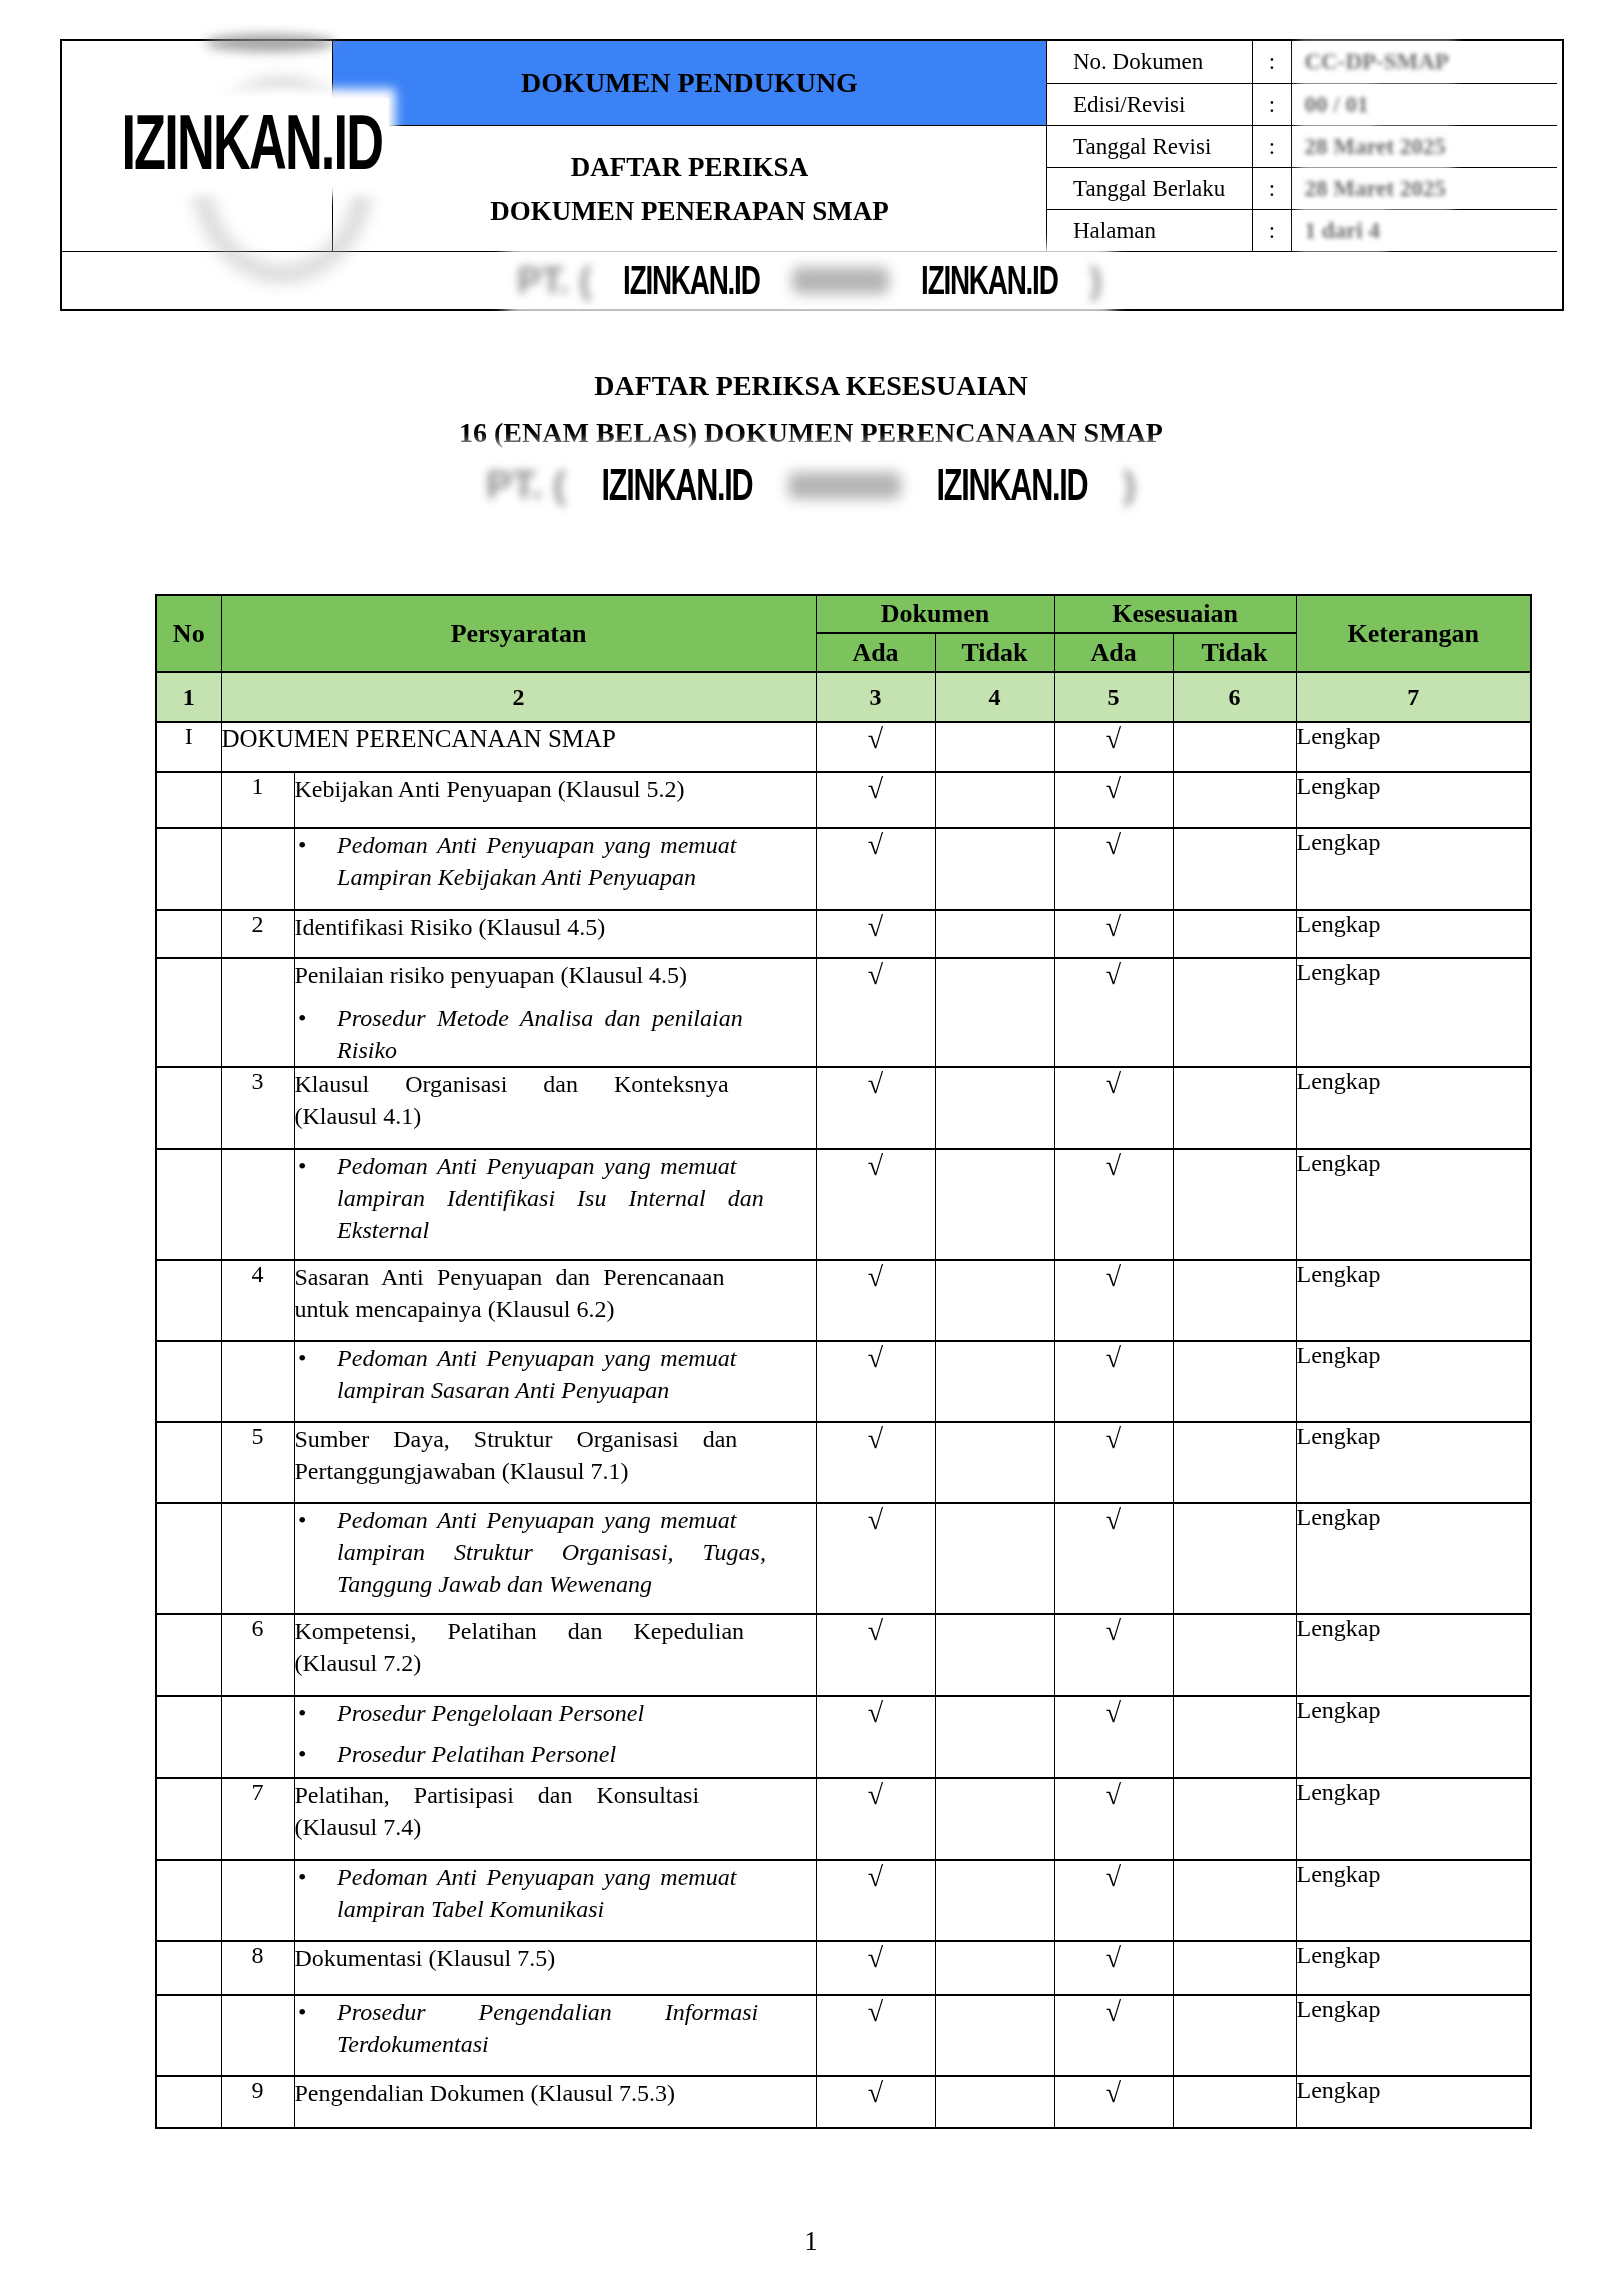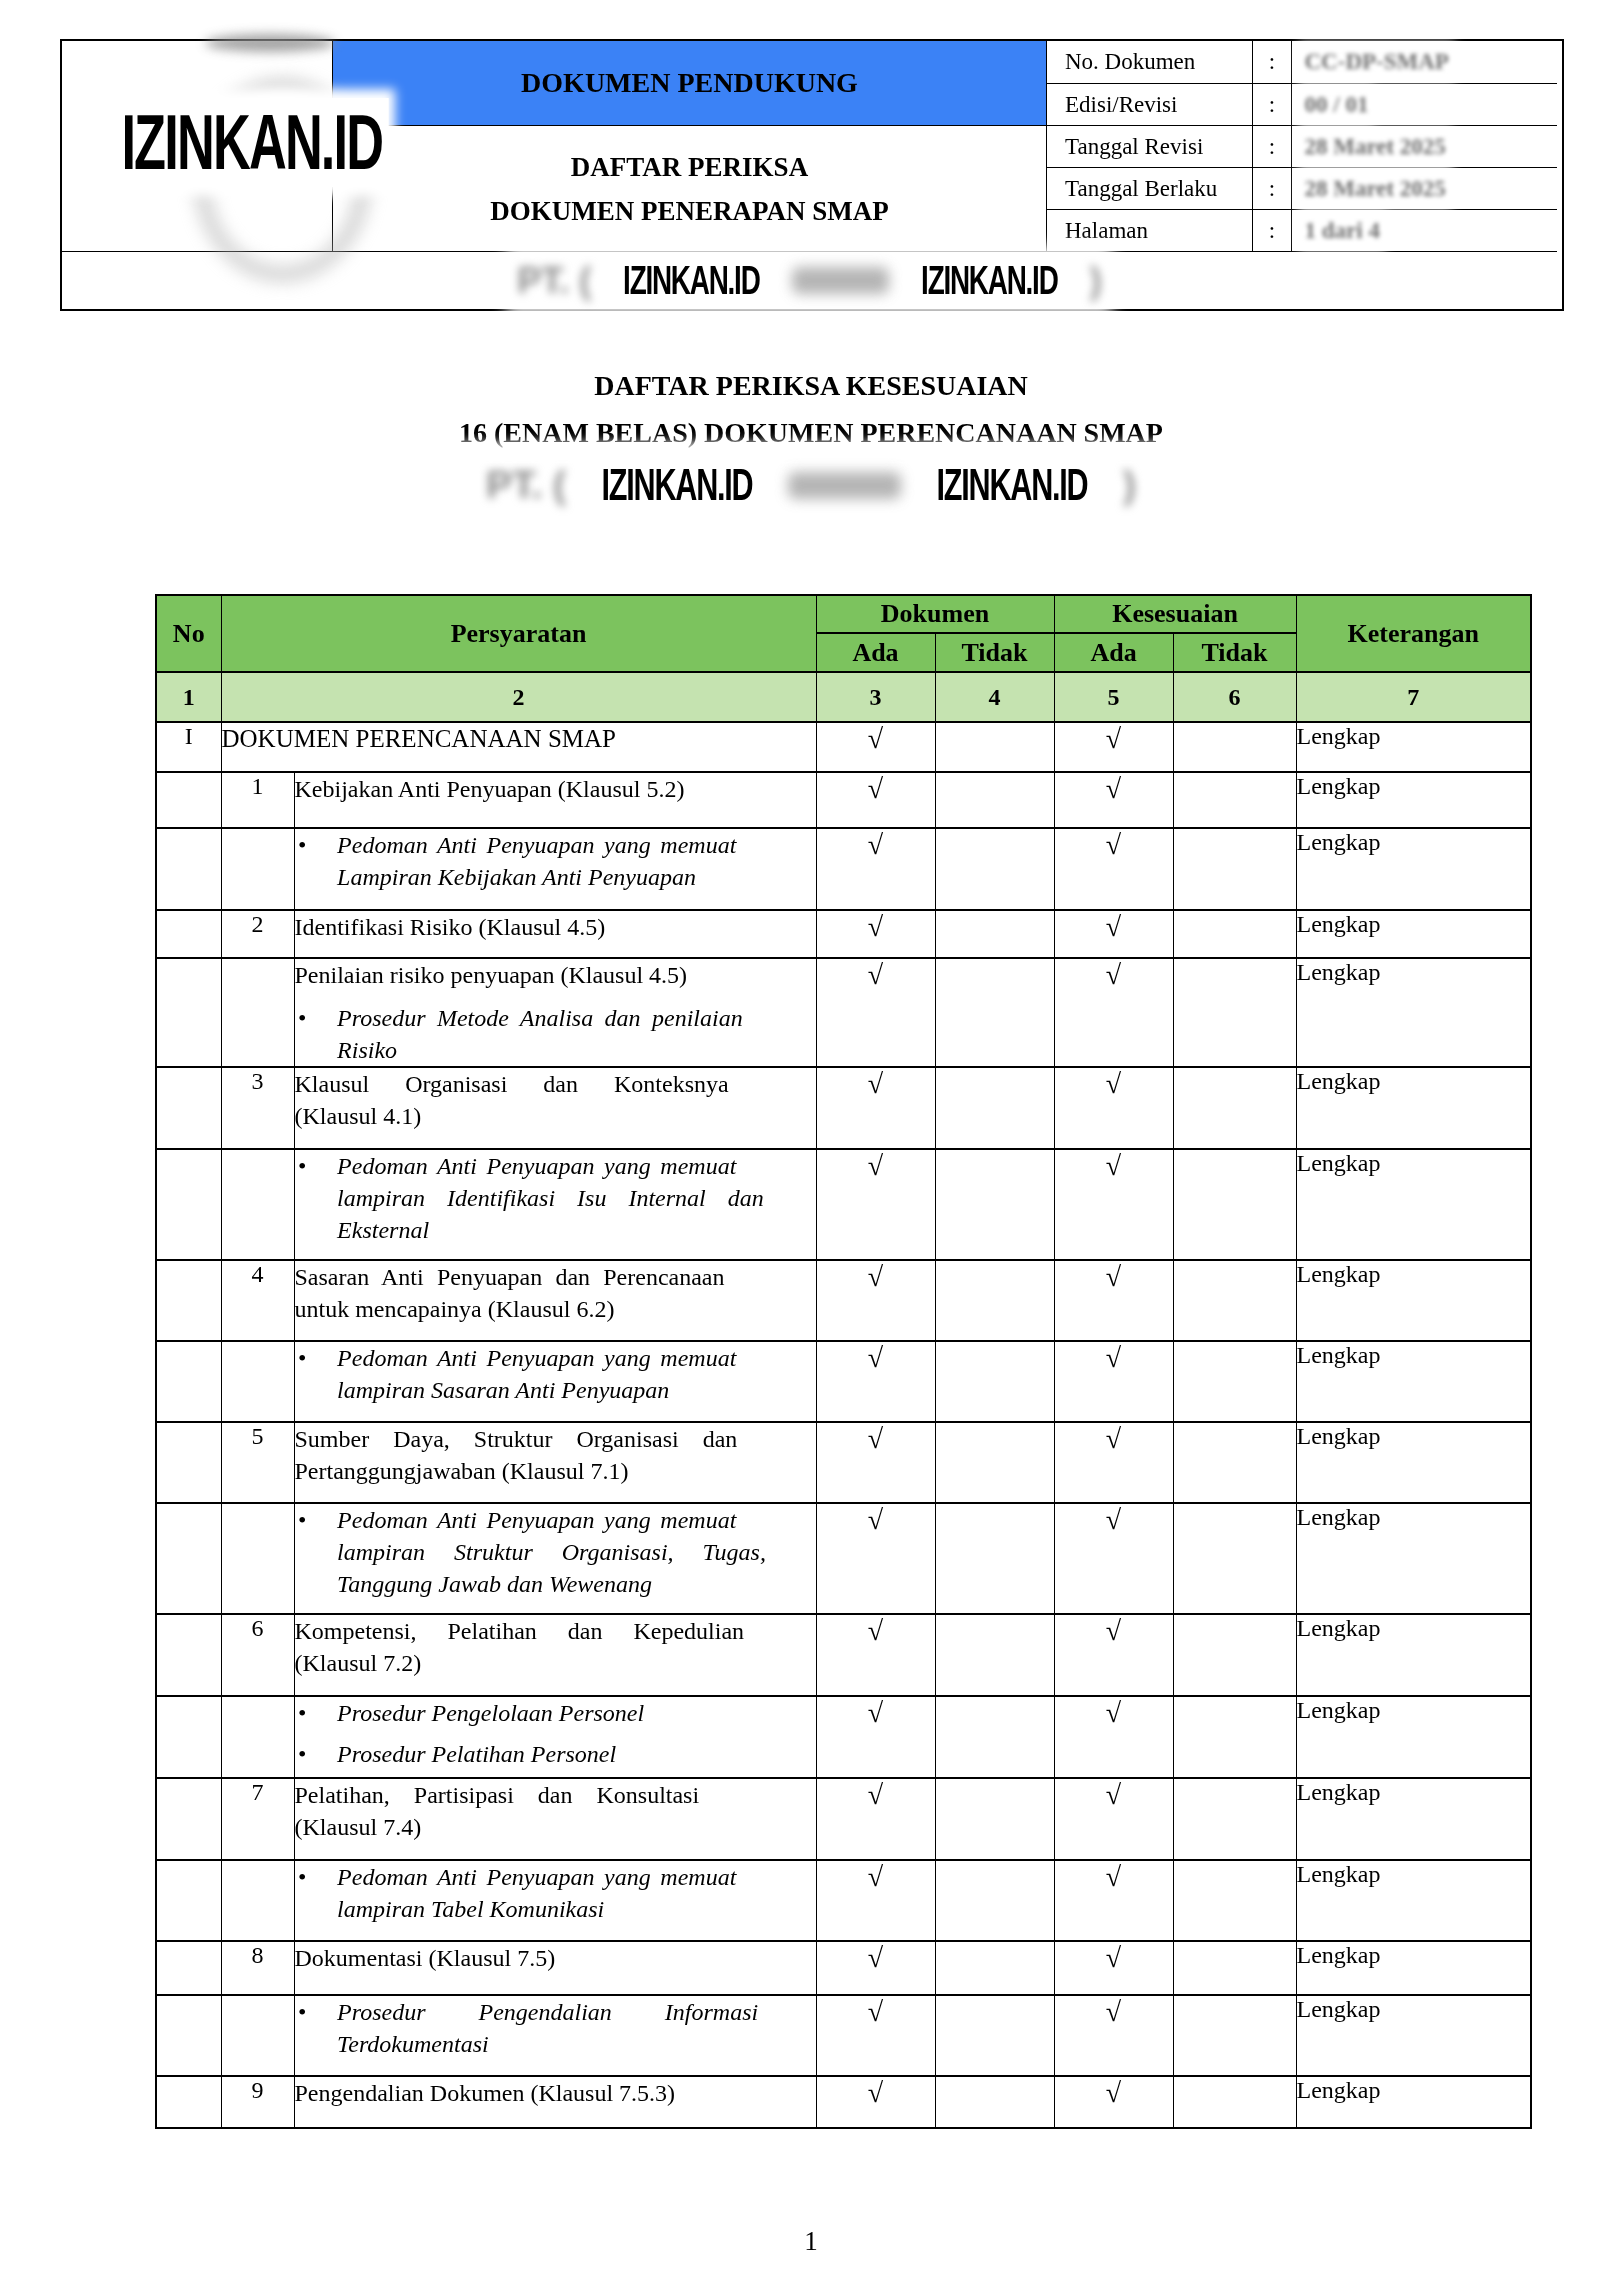--- a/index.html
+++ b/index.html
@@ -18,21 +18,21 @@
   .logo-cell{grid-column:1;grid-row:1 / span 5;position:relative;}
   .graycell{
     grid-column:2;grid-row:1 / span 2;background:#3b82f6;
     display:flex;align-items:center;justify-content:center;
     font-weight:bold;font-size:28px;
   }
   .midtitle{
     grid-column:2;grid-row:3 / span 3;display:flex;flex-direction:column;
     align-items:center;justify-content:center;font-weight:bold;font-size:27px;line-height:44px;
   }
-  .mlabel{display:flex;align-items:center;padding-left:18px;font-size:23px;height:42px;}
+  .mlabel{display:flex;align-items:center;padding-left:26px;font-size:23px;height:42px;}
   .msep{display:flex;align-items:center;justify-content:center;font-size:23px;}
   .mvalue{display:flex;align-items:center;padding-left:12.5px;font-size:23px;}
   .blurval{
     color:#6f6f6f;filter:blur(2.3px);font-weight:bold;
     background:#fff;box-shadow:0 0 9px 7.2px #fff;white-space:nowrap;
   }
   .company-row{
     grid-column:1 / span 5;grid-row:6;height:57px;border-top:1.8px solid #000;
     display:flex;align-items:center;justify-content:center;
   }

